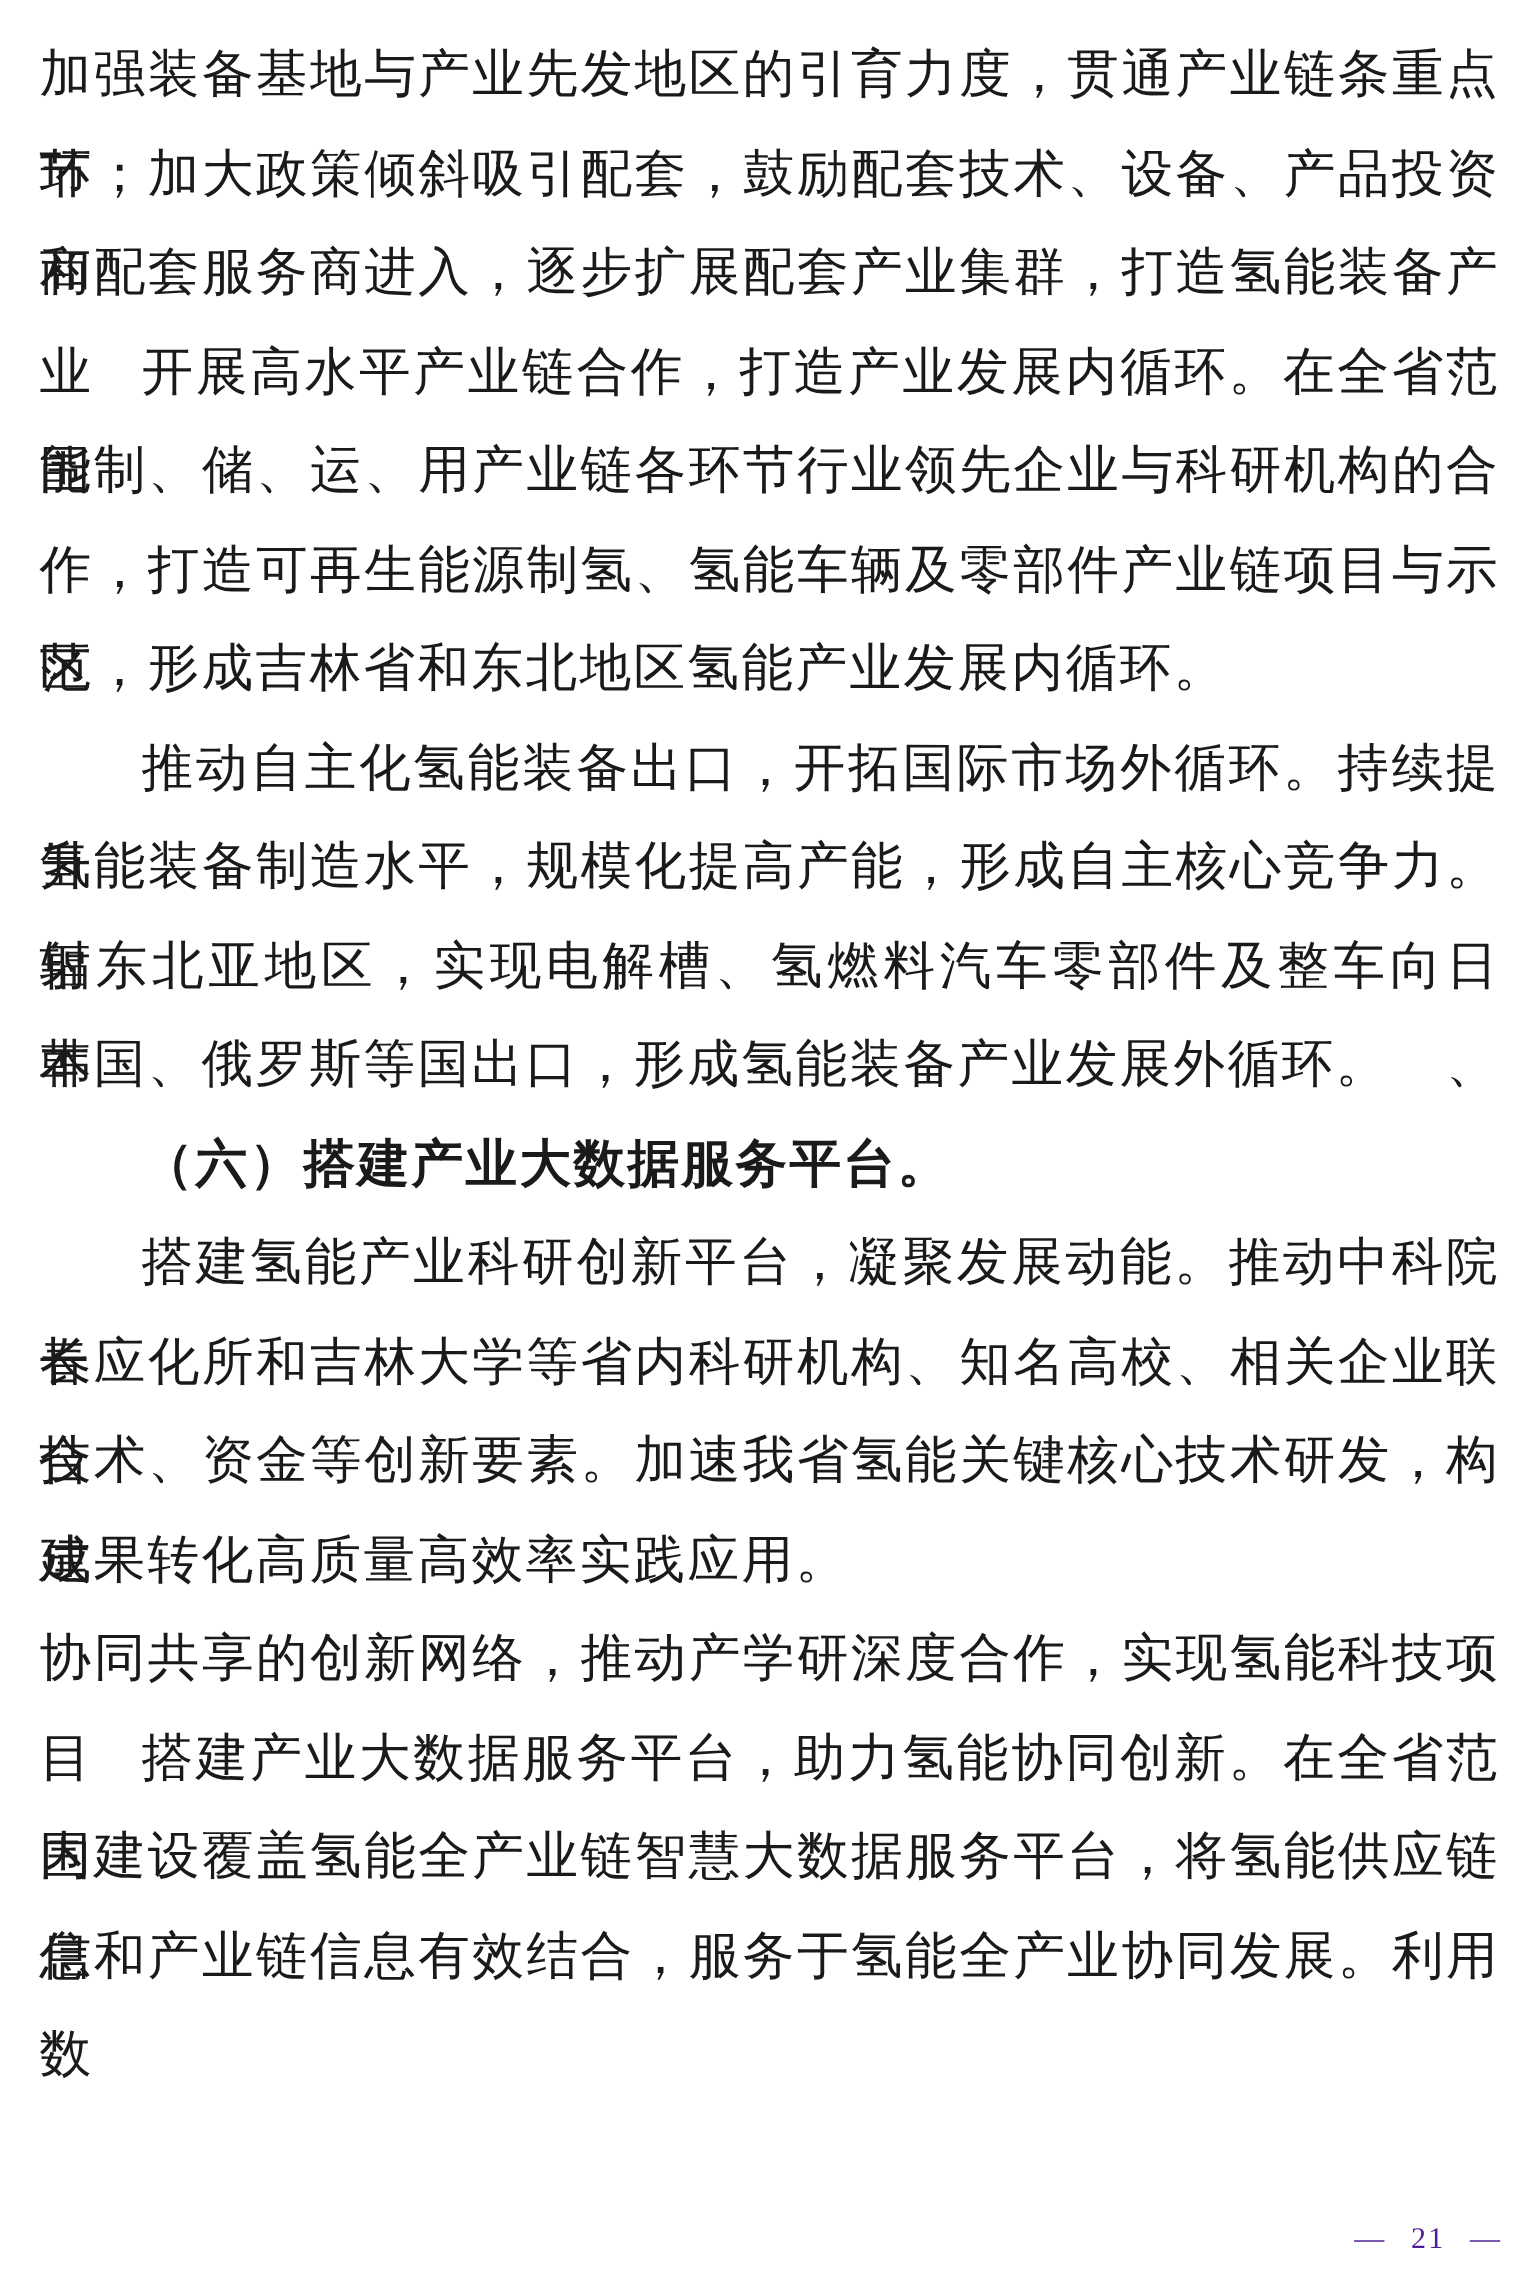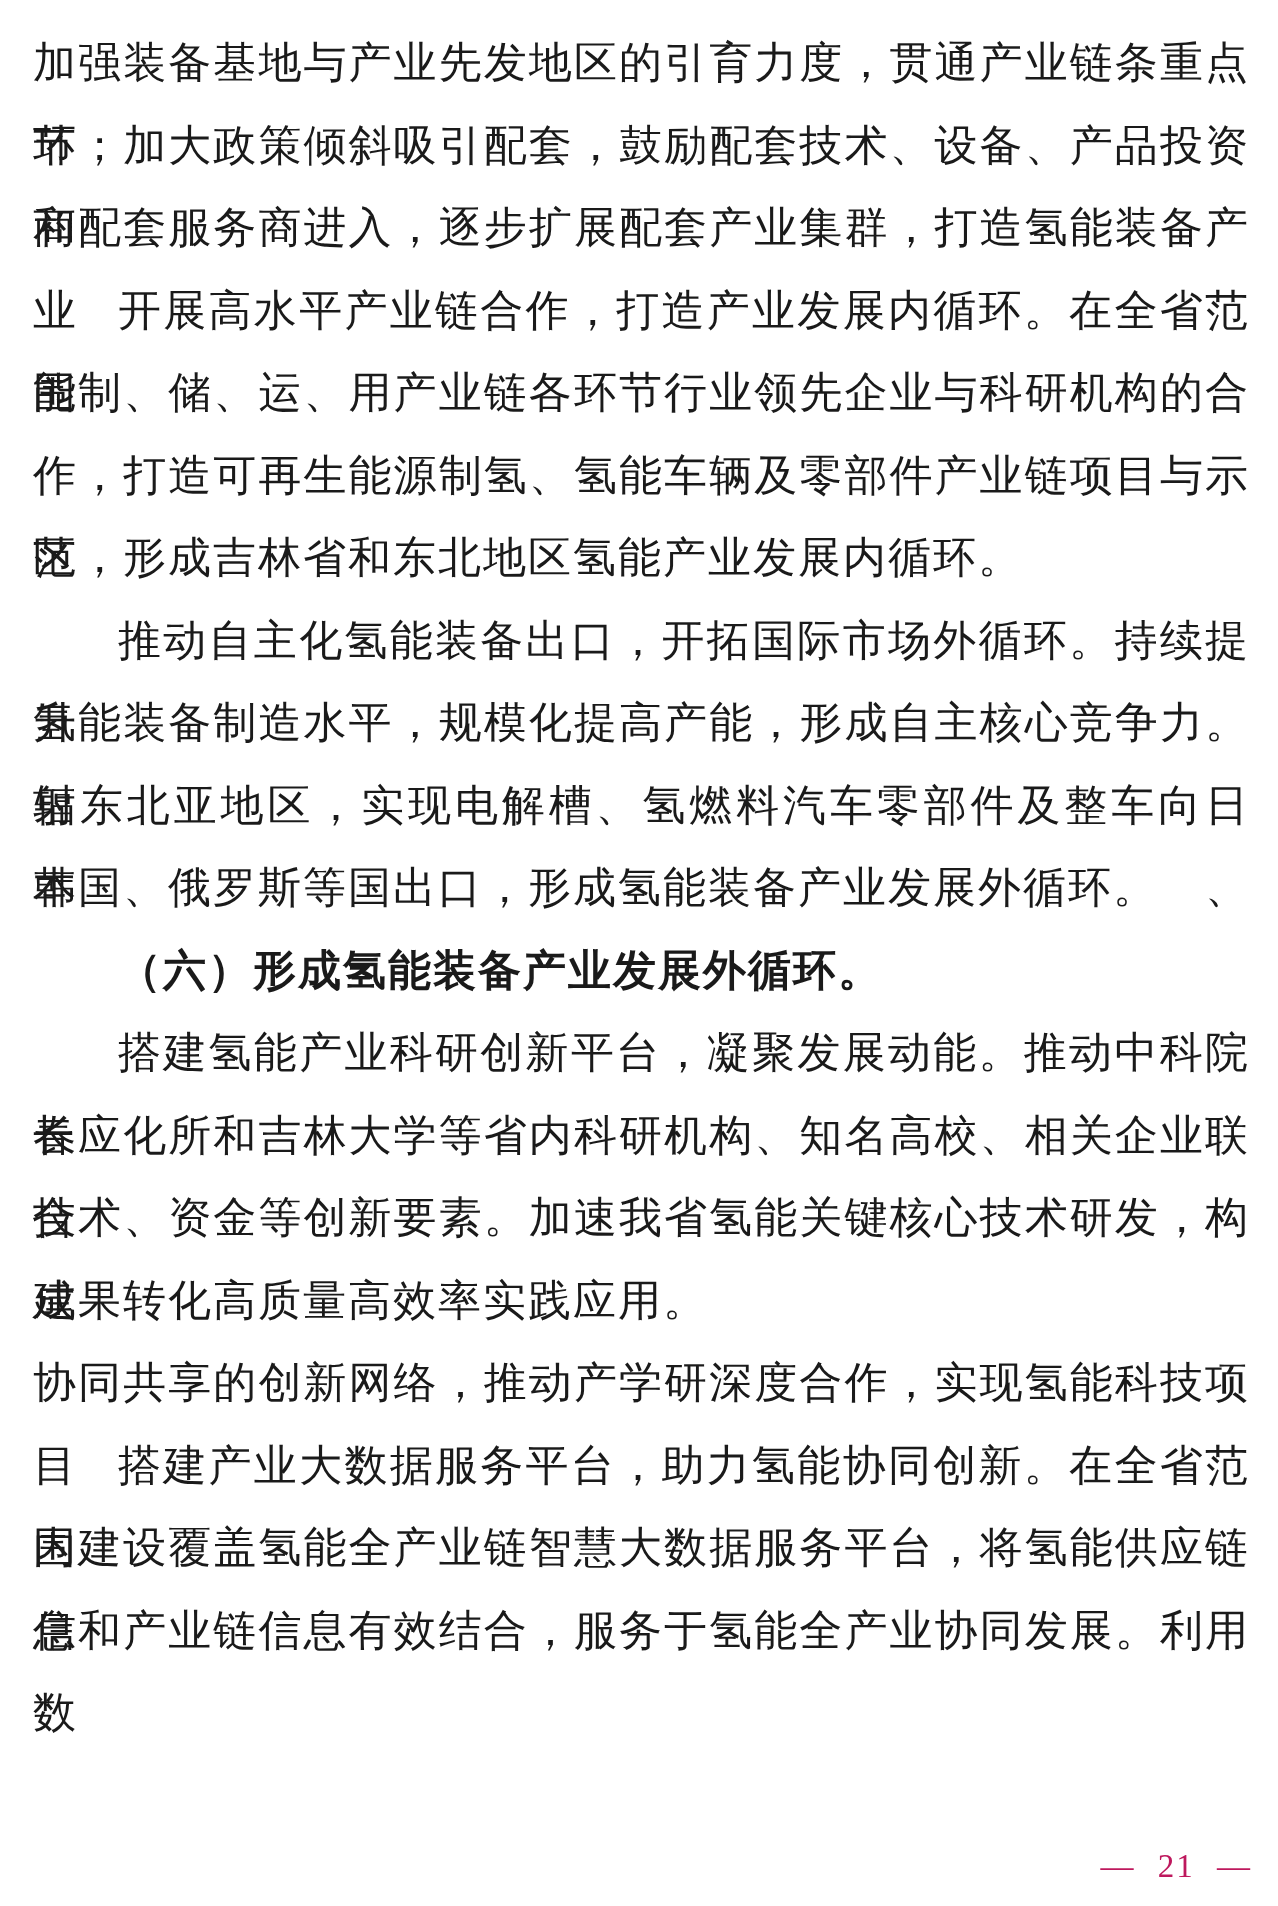--- a/index.html
+++ b/index.html
@@ -43,43 +43,43 @@
   }
   .line.bold {
     font-weight: bold;
   }
   .footer {
     position: absolute;
     top: 1836px;
     right: 62px;
     height: 60px;
     line-height: 60px;
-    font-size: 33px;
+    font-size: 25px;
     letter-spacing: 2px;
     word-spacing: 12px;
-    color: #be185d;
+    color: #4c1d95;
   }
 </style>
 </head>
 <body>
 
 <div class="page">
   <div class="text-body">
       <div class="line full">加强装备基地与产业先发地区的引育力度，贯通产业链条重点环</div>
       <div class="line full">节；加大政策倾斜吸引配套，鼓励配套技术、设备、产品投资商</div>
       <div class="line full">和配套服务商进入，逐步扩展配套产业集群，打造氢能装备产业</div>
       <div class="line indent full">开展高水平产业链合作，打造产业发展内循环。在全省范围</div>
       <div class="line full">能制、储、运、用产业链各环节行业领先企业与科研机构的合</div>
       <div class="line full">作，打造可再生能源制氢、氢能车辆及零部件产业链项目与示范</div>
       <div class="line">区，形成吉林省和东北地区氢能产业发展内循环。</div>
       <div class="line indent full">推动自主化氢能装备出口，开拓国际市场外循环。持续提升</div>
       <div class="line full">氢能装备制造水平，规模化提高产能，形成自主核心竞争力。辐</div>
       <div class="line full">射东北亚地区，实现电解槽、氢燃料汽车零部件及整车向日本、</div>
       <div class="line">韩国、俄罗斯等国出口，形成氢能装备产业发展外循环。</div>
-      <div class="line indent bold">（六）形成氢能装备产业发展外循环。</div>
+      <div class="line indent bold">（六）搭建产业大数据服务平台。</div>
       <div class="line indent full">搭建氢能产业科研创新平台，凝聚发展动能。推动中科院长</div>
       <div class="line full">春应化所和吉林大学等省内科研机构、知名高校、相关企业联合</div>
       <div class="line full">技术、资金等创新要素。加速我省氢能关键核心技术研发，构建</div>
       <div class="line">成果转化高质量高效率实践应用。</div>
       <div class="line full">协同共享的创新网络，推动产学研深度合作，实现氢能科技项目</div>
       <div class="line indent full">搭建产业大数据服务平台，助力氢能协同创新。在全省范围</div>
       <div class="line full">内建设覆盖氢能全产业链智慧大数据服务平台，将氢能供应链信</div>
       <div class="line full">息和产业链信息有效结合，服务于氢能全产业协同发展。利用数</div>
     </div>
   <div class="footer">

